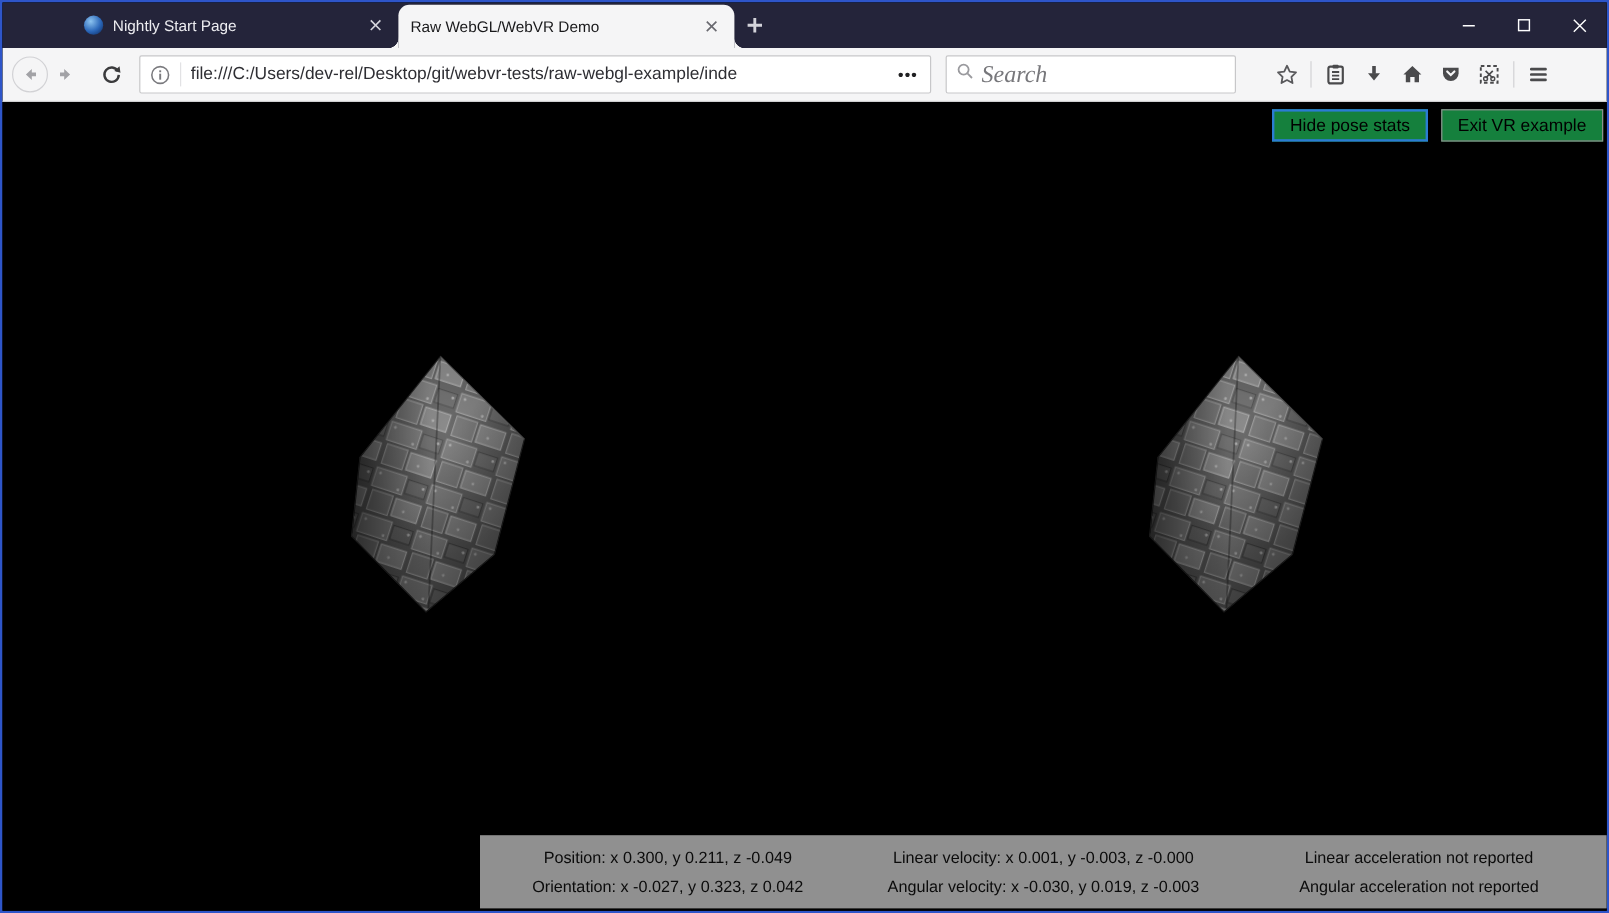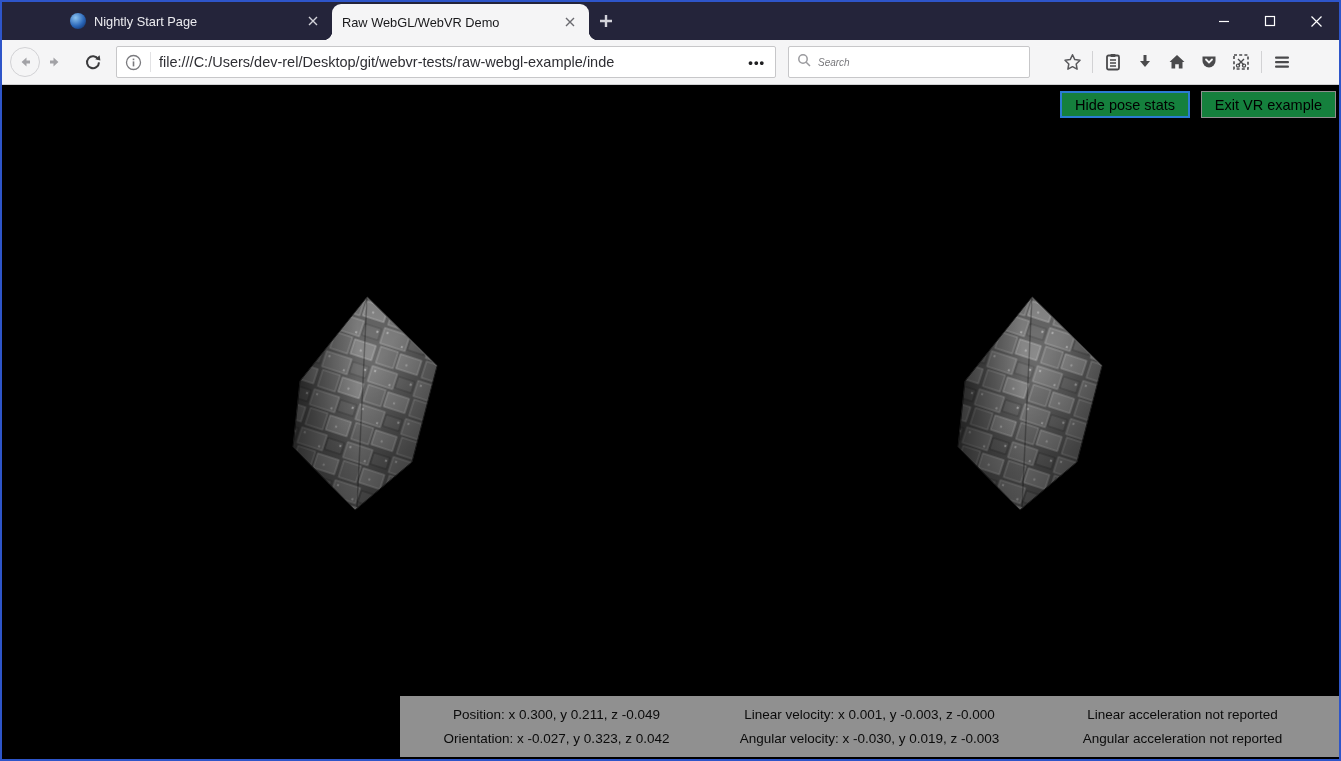--- a/index.html
+++ b/index.html
@@ -12,21 +12,21 @@
   .titlebar {
     height:38px; background:#24243a; display:flex; align-items:stretch;
   }
   .drag-space { width:58px; }
   .tab {
     display:flex; align-items:center; gap:8px; padding:0 10px;
     font-size:12.8px; position:relative; cursor:default;
   }
   .tab-inactive { width:272px; color:#ececf0; }
   .tab-active {
-    width:257px; background:#f5f5f6; color:#18181a;
+    width:280px; background:#f5f5f6; color:#18181a;
     border-radius:9px 9px 0 0; margin-top:2px;
   }
   .tab-active::before {
     content:''; position:absolute; left:-9px; bottom:0; width:9px; height:9px;
     background:radial-gradient(circle at 0 0, transparent 9px, #f5f5f6 9.5px);
   }
   .tab-active::after {
     content:''; position:absolute; right:-9px; bottom:0; width:9px; height:9px;
     background:radial-gradient(circle at 100% 0, transparent 9px, #f5f5f6 9.5px);
   }
@@ -61,22 +61,22 @@
   .url-fade { position:absolute; right:0; top:0; bottom:0; width:46px;
     background:linear-gradient(to right, rgba(255,255,255,0), #fff 85%); }
   .page-actions { font-size:13px; font-weight:700; letter-spacing:1px; color:#202022;
     padding:0 2px 0 8px; cursor:pointer; }
   .searchbar {
     margin-left:12px; width:242px; height:32px; background:#fff;
     border:1px solid #c7c7c9; border-radius:2px;
     display:flex; align-items:center; padding:0 8px; gap:6px;
   }
   .searchbar input {
-    border:none; outline:none; flex:1; font-size:10px; width:100%;
-    font-family:Liberation Sans, sans-serif; color:#ef4444; background:transparent;
+    border:none; outline:none; flex:1; font-size:20px; width:100%;
+    font-family:Liberation Serif, serif; color:#ef4444; background:transparent;
   }
   .searchbar input::placeholder { font-style:italic; color:#77777b; }
   .toolbar-icons { margin-left:26px; display:flex; align-items:center; }
   .tool-btn { width:32px; height:30px; display:flex; align-items:center; justify-content:center; cursor:pointer; }
   .tool-sep { width:1px; height:22px; background:#d2d2d4; margin:0 4px; }
   
   .content { position:absolute; left:0; top:83px; right:0; bottom:0; background:#000; }
   .scene-svg { position:absolute; left:0; top:0; }
   .vr-btn {
     position:absolute; top:6px; height:27px; padding:0 13px;

